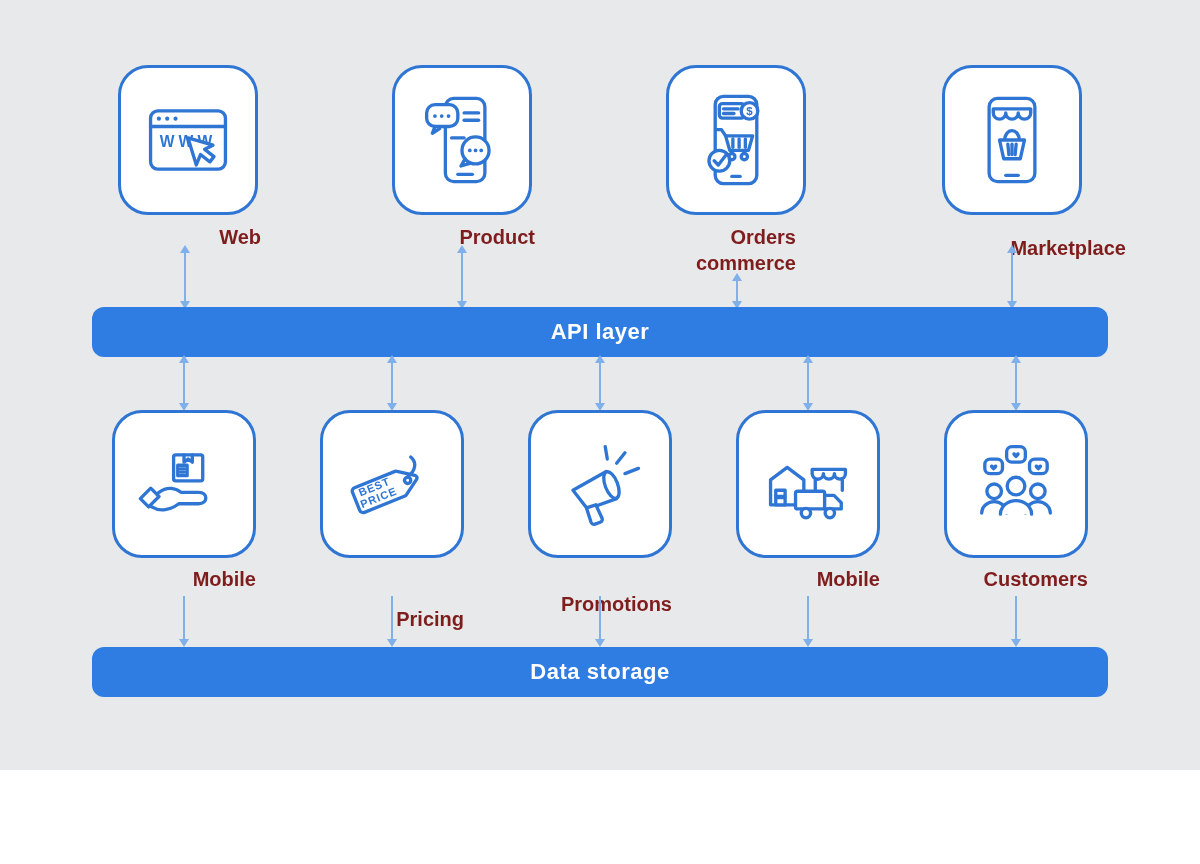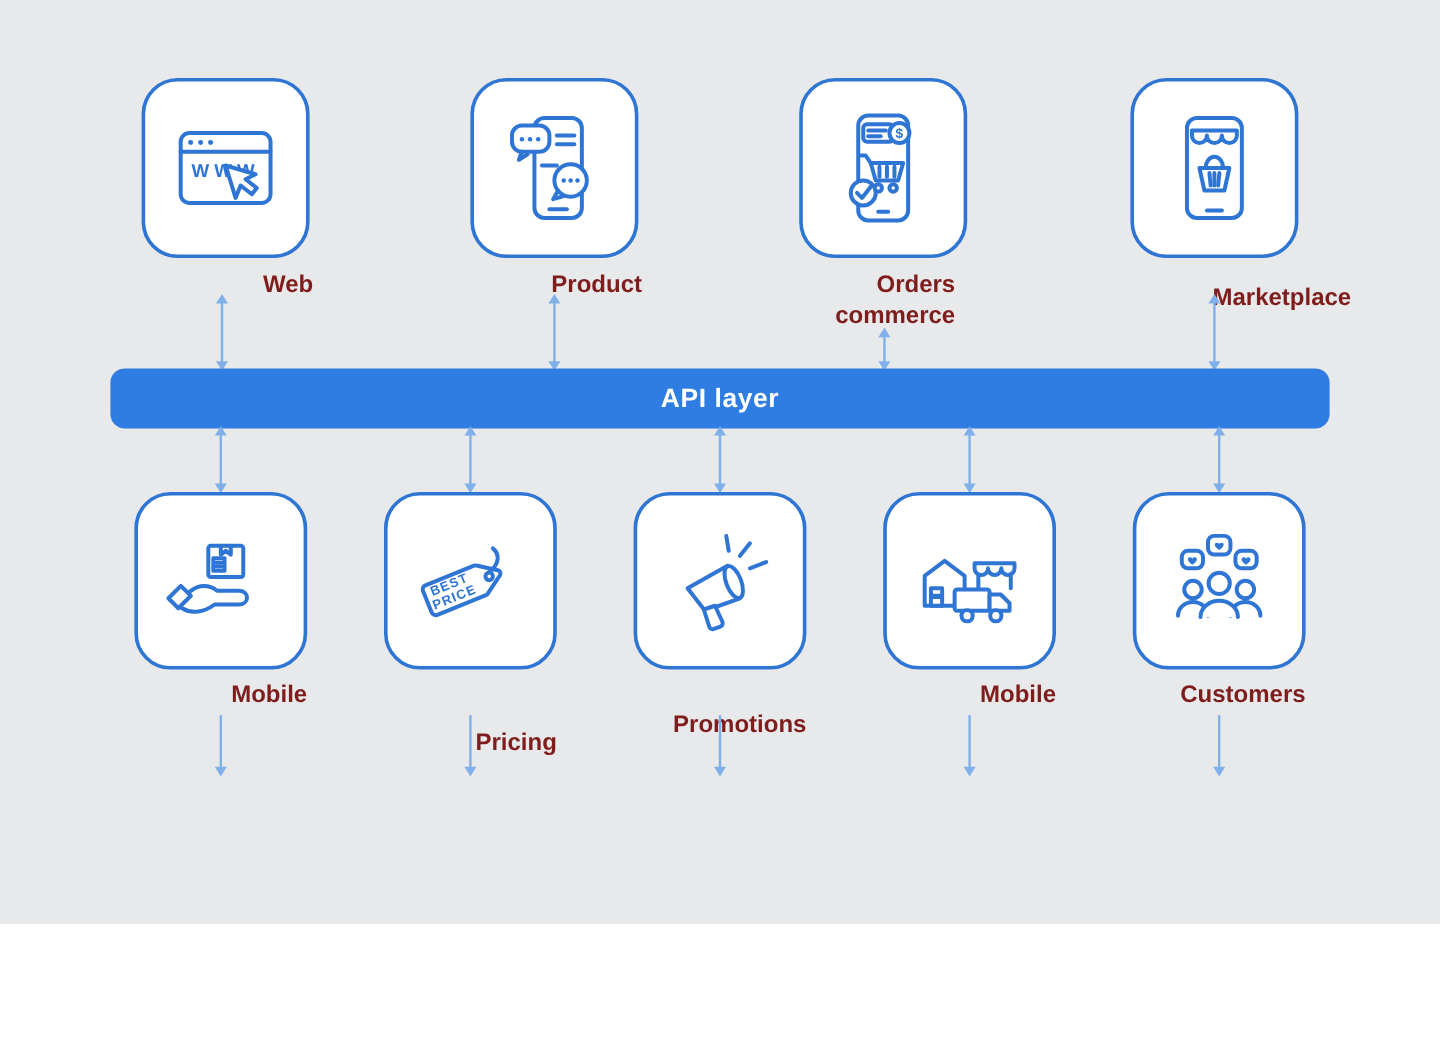--- a/index.html
+++ b/index.html
@@ -214,16 +214,19 @@
   <div class="node-label" style="left:528px;top:566px;width:144px;margin-top:25px;">Promotions</div>
   <div class="node-label" style="left:736px;top:566px;width:144px;">Mobile</div>
   <div class="node-label" style="left:944px;top:566px;width:144px;">Customers</div>
 
   <div class="v-arrow down-only" style="left:183px;top:596px;height:44px;"></div>
   <div class="v-arrow down-only" style="left:391px;top:596px;height:44px;"></div>
   <div class="v-arrow down-only" style="left:599px;top:596px;height:44px;"></div>
   <div class="v-arrow down-only" style="left:807px;top:596px;height:44px;"></div>
   <div class="v-arrow down-only" style="left:1015px;top:596px;height:44px;"></div>
 
+  <div class="bar" style="top:647px;">
+    <span class="bar-label">Data storage</span>
+  </div>
 
   <div class="footer-strip"></div>
 
 </div>
 
 </body></html>

